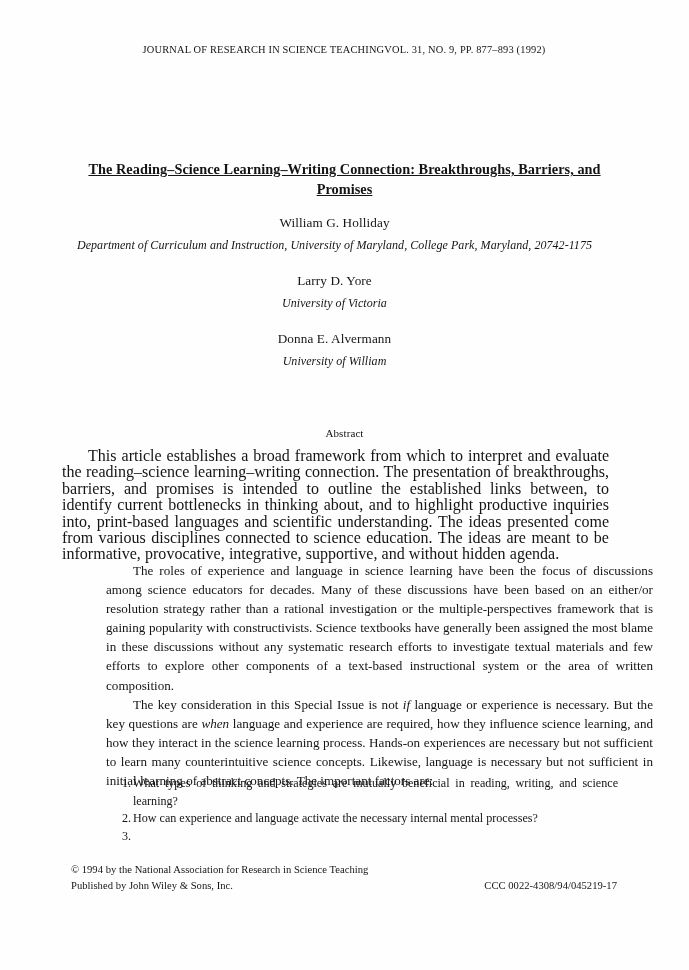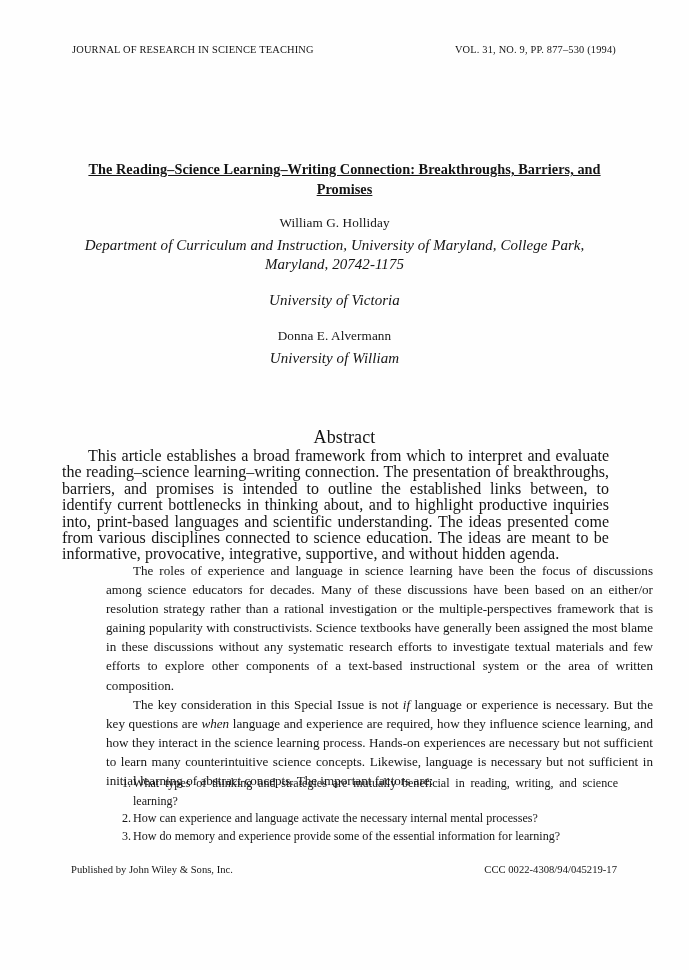--- a/index.html
+++ b/index.html
@@ -22,21 +22,21 @@
     background: #fefefe;
   }
 
   
   .running-head {
     position: absolute;
     top: 44px;
     left: 71px;
     width: 547px;
     display: flex;
-    justify-content: space-between;
+    justify-content: center;
     align-items: baseline;
     font-size: 10.4px;
     letter-spacing: 0.18px;
     white-space: nowrap;
   }
   .running-head .journal { padding-left: 1px; }
   .running-head .volume  { padding-right: 2px; }
 
   
   .title-block {
@@ -61,36 +61,36 @@
     text-align: center;
   }
   .author-group { margin-bottom: 8px; }
   .author-name {
     font-size: 13.2px;
     line-height: 18px;
     letter-spacing: 0.1px;
   }
   .author-affil {
     font-style: italic;
-    font-size: 15px;
+    font-size: 12px;
     line-height: 19px;
     letter-spacing: 0.05px;
     margin-top: 4px;
   }
   .author-group.g1 { margin-bottom: 17px; }
   .author-group.g2 { margin-bottom: 17px; }
 
   
   .abstract-heading {
     position: absolute;
     top: 427px;
     left: 71px;
     width: 547px;
     text-align: center;
-    font-size: 18px;
+    font-size: 11px;
     letter-spacing: 0.1px;
   }
   .abstract-body {
     position: absolute;
     top: 448px;
     left: 62px;
     width: 547px;
     font-size: 16px;
     line-height: 16.4px;
     text-align: justify;
@@ -164,31 +164,32 @@
 
   i, em { font-style: italic; }
 </style>
 </head>
 <body>
 
 <div class="page">
 
   <div class="running-head">
     <span class="journal">JOURNAL OF RESEARCH IN SCIENCE TEACHING</span>
-    <span class="volume">VOL. 31, NO. 9, PP. 877–530 (1994)</span>
+    <span class="volume">VOL. 31, NO. 9, PP. 877–893 (1992)</span>
   </div>
 
   <div class="title-block">The Reading–Science Learning–Writing Connection: Breakthroughs, Barriers, and Promises</div>
 
   <div class="authors">
     <div class="author-group g1">
       <div class="author-name">William G. Holliday</div>
       <div class="author-affil">Department of Curriculum and Instruction, University of Maryland, College Park, Maryland, 20742-1175</div>
     </div>
     <div class="author-group g2">
+      <div class="author-name">Larry D. Yore</div>
       <div class="author-affil">University of Victoria</div>
     </div>
     <div class="author-group g3">
       <div class="author-name">Donna E. Alvermann</div>
       <div class="author-affil">University of William</div>
     </div>
   </div>
 
   <div class="abstract-heading">Abstract</div>
   <div class="abstract-body">This article establishes a broad framework from which to interpret and evaluate the reading–science learning–writing connection. The presentation of breakthroughs, barriers, and promises is intended to outline the established links between, to identify current bottlenecks in thinking about, and to highlight productive inquiries into, print-based languages and scientific understanding. The ideas presented come from various disciplines connected to science education. The ideas are meant to be informative, provocative, integrative, supportive, and without hidden agenda.</div>
@@ -203,25 +204,25 @@
       <li>
         <span class="num">1.</span>
         <span>What types of thinking and strategies are mutually beneficial in reading, writing, and science learning?</span>
       </li>
       <li>
         <span class="num">2.</span>
         <span>How can experience and language activate the necessary internal mental processes?</span>
       </li>
       <li>
         <span class="num">3.</span>
-        <span>How do memory and experience provide some of the essential information for learning?</span>
       </li>
     </ol>
   </div>
 
   <div class="footer">
+    <div class="line1">© 1994 by the National Association for Research in Science Teaching</div>
     <div class="line2">
       <span>Published by John Wiley &amp; Sons, Inc.</span>
       <span class="ccc">CCC 0022-4308/94/045219-17</span>
     </div>
   </div>
 
 </div>
 
 </body></html>

